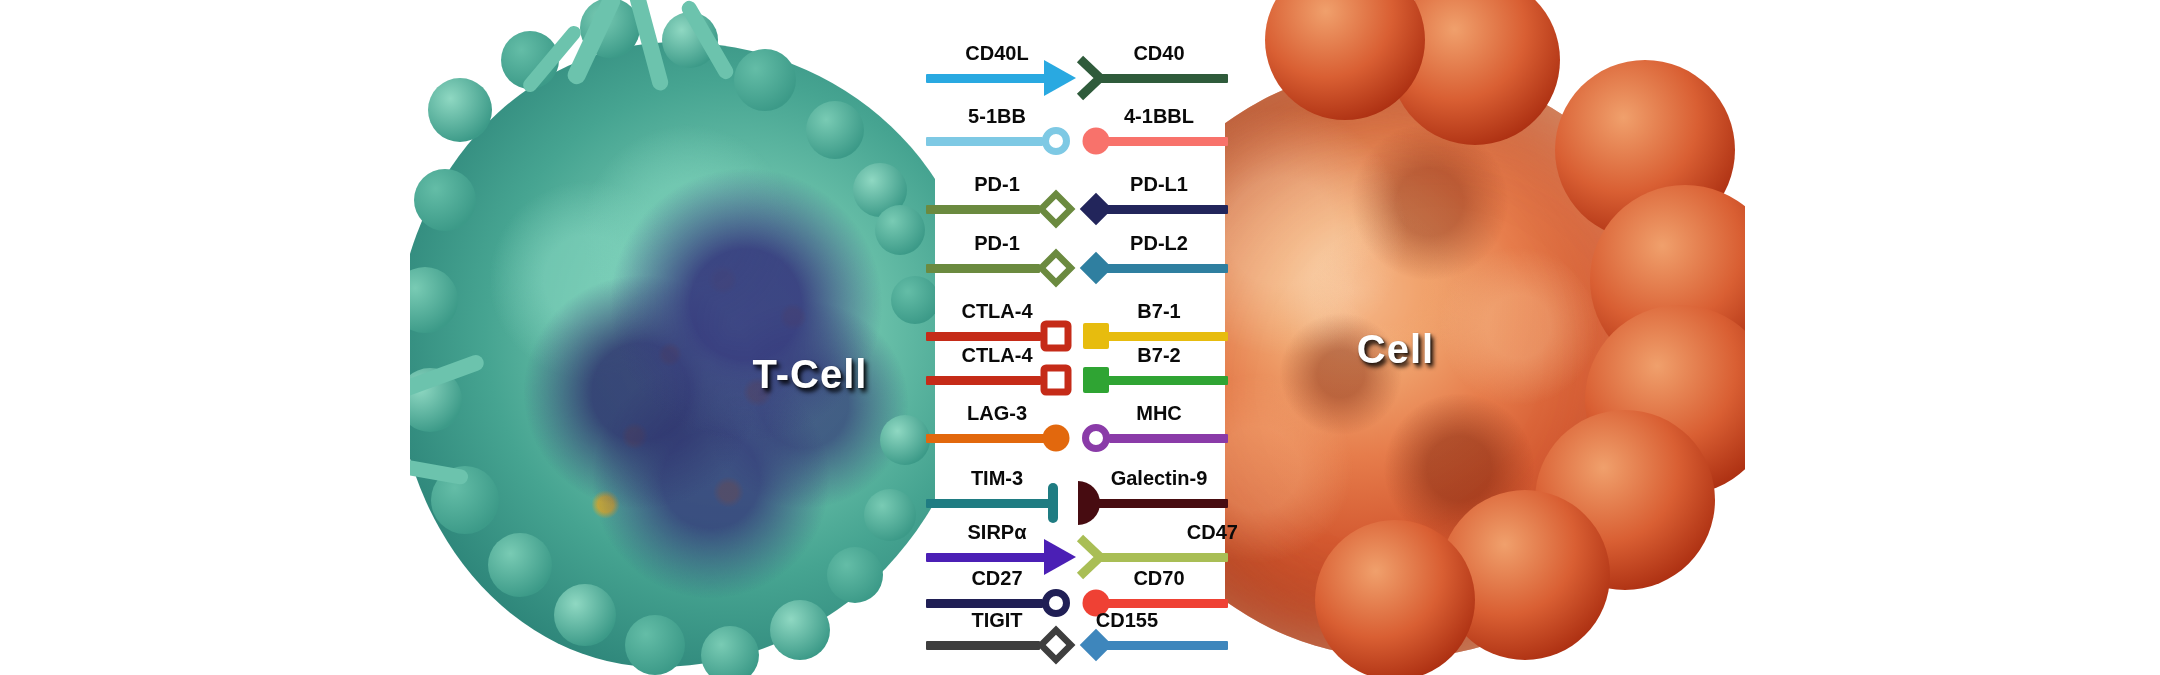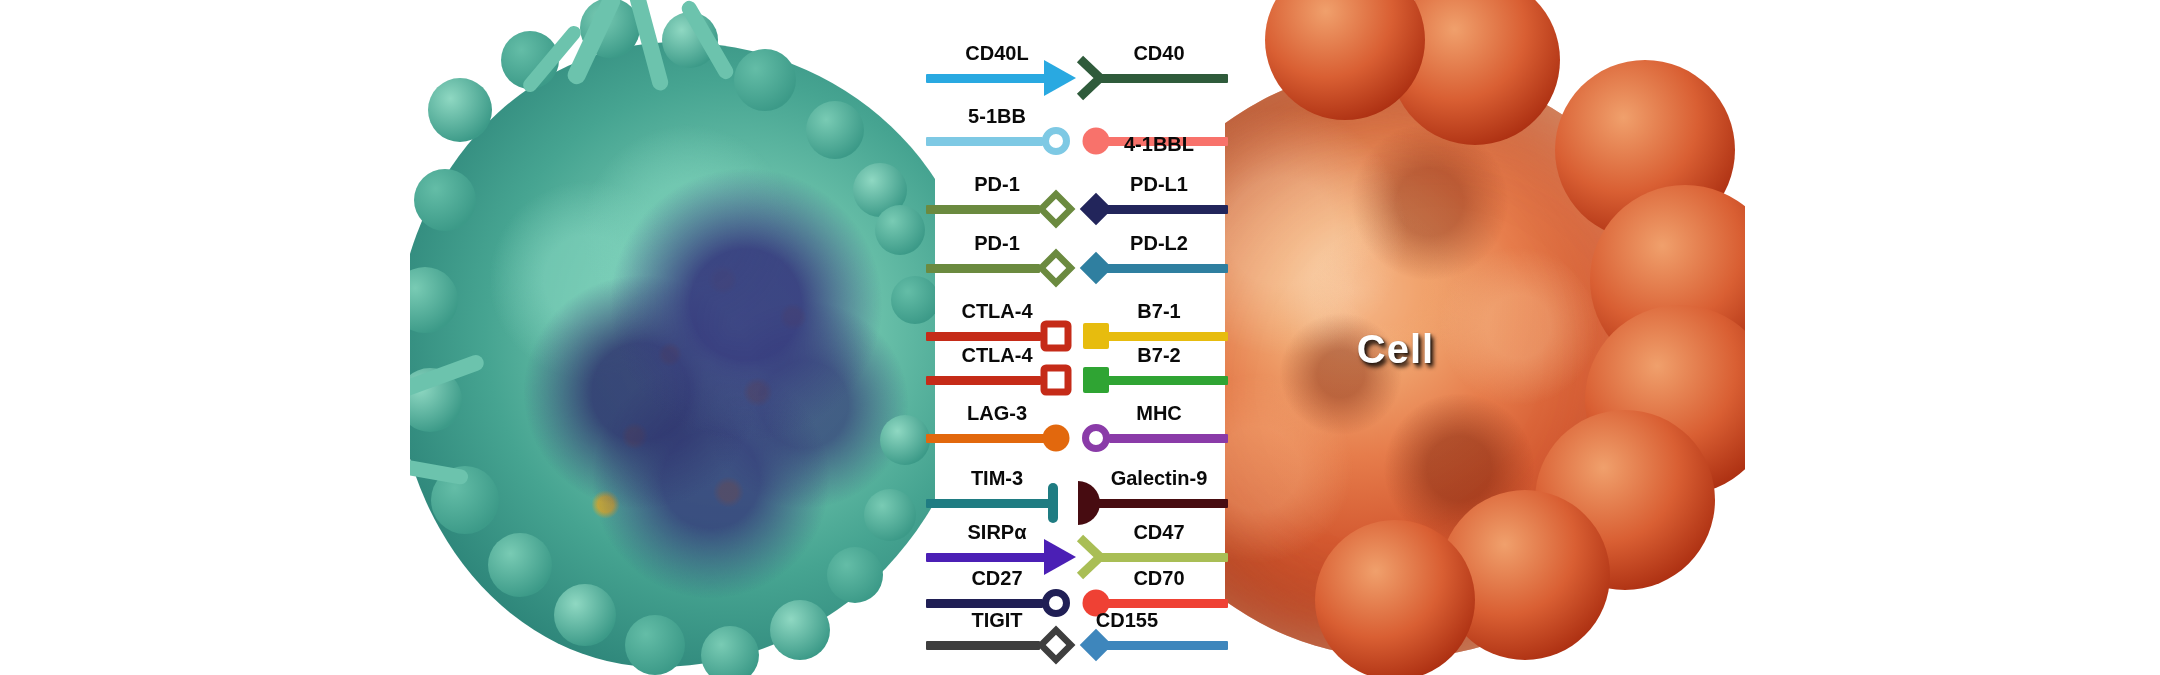--- a/index.html
+++ b/index.html
@@ -100,20 +100,21 @@
   <div class="lobe" style="left: 330px; top: 60px; width: 180px; height: 180px;"></div>
       <div class="lobe" style="left: 365px; top: 185px; width: 190px; height: 190px;"></div>
       <div class="lobe" style="left: 360px; top: 305px; width: 190px; height: 190px;"></div>
       <div class="lobe" style="left: 310px; top: 410px; width: 180px; height: 180px;"></div>
       <div class="lobe" style="left: 215px; top: 490px; width: 170px; height: 170px;"></div>
       <div class="lobe" style="left: 90px; top: 520px; width: 160px; height: 160px;"></div>
       <div class="lobe" style="left: 165px; top: -25px; width: 170px; height: 170px;"></div>
       <div class="lobe" style="left: 40px; top: -40px; width: 160px; height: 160px;"></div>
     </div>
 
+  <div id="tcell-title" class="cell-title">T-Cell</div>
   <div id="apc-title" class="cell-title">
     <div>Cell</div>
   </div>
 
   <div id="rows">
       <div>
         <div class="lbl" style="left: 922px; width: 150px; top: 42px;">CD40L</div>
         <div class="iline" style="left: 926px; width: 120px; top: 74px; background: rgb(41, 169, 225);"></div>
         <div class="sym" style="left: 1028px; top: 46px;">
           <svg width="64" height="64" viewBox="-32 -32 64 64" xmlns="http://www.w3.org/2000/svg">
@@ -135,21 +136,21 @@
           <svg width="64" height="64" viewBox="-32 -32 64 64" xmlns="http://www.w3.org/2000/svg">
             <circle r="10.5" fill="#ffffff" stroke="#7EC9E4" stroke-width="7"></circle>
           </svg>
         </div>
         <div class="sym" style="left: 1064px; top: 109px;">
           <svg width="64" height="64" viewBox="-32 -32 64 64" xmlns="http://www.w3.org/2000/svg">
             <circle r="13.5" fill="#F8726B"></circle>
           </svg>
         </div>
         <div class="iline" style="left: 1096px; width: 132px; top: 137px; background: rgb(248, 114, 107);"></div>
-        <div class="lbl" style="left: 1080px; width: 158px; top: 105px; margin-top: 28px;">4-1BBL</div>
+        <div class="lbl" style="left: 1080px; width: 158px; top: 105px;">4-1BBL</div>
       </div>
       <div>
         <div class="lbl" style="left: 922px; width: 150px; top: 173px;">PD-1</div>
         <div class="iline" style="left: 926px; width: 114px; top: 205px; background: rgb(107, 138, 63);"></div>
         <div class="sym" style="left: 1024px; top: 177px;">
           <svg width="64" height="64" viewBox="-32 -32 64 64" xmlns="http://www.w3.org/2000/svg">
             <rect x="-10.5" y="-10.5" width="21" height="21" fill="#ffffff" stroke="#6B8A3F" stroke-width="6.5" transform="rotate(45)"></rect>
           </svg>
         </div>
         <div class="sym" style="left: 1064px; top: 177px;">
@@ -247,21 +248,21 @@
           <svg width="64" height="64" viewBox="-32 -32 64 64" xmlns="http://www.w3.org/2000/svg">
             <polygon points="-16,-18 16,0 -16,18" fill="#4B1FB5"></polygon>
           </svg>
         </div>
         <div class="sym" style="left: 1058px; top: 525px;">
           <svg width="64" height="64" viewBox="-32 -32 64 64" xmlns="http://www.w3.org/2000/svg">
             <polyline points="-10,-19 10,0 -10,19" fill="none" stroke="#A9BE55" stroke-width="9"></polyline>
           </svg>
         </div>
         <div class="iline" style="left: 1098px; width: 130px; top: 553px; background: rgb(169, 190, 85);"></div>
-        <div class="lbl" style="left: 1080px; width: 158px; top: 521px;">CD47</div>
+        <div class="lbl" style="left: 1080px; width: 158px; top: 521px; text-align: right;">CD47</div>
       </div>
       <div>
         <div class="lbl" style="left: 922px; width: 150px; top: 567px;">CD27</div>
         <div class="iline" style="left: 926px; width: 117px; top: 599px; background: rgb(32, 31, 85);"></div>
         <div class="sym" style="left: 1024px; top: 571px;">
           <svg width="64" height="64" viewBox="-32 -32 64 64" xmlns="http://www.w3.org/2000/svg">
             <circle r="10.5" fill="#ffffff" stroke="#201F55" stroke-width="7"></circle>
           </svg>
         </div>
         <div class="sym" style="left: 1064px; top: 571px;">

